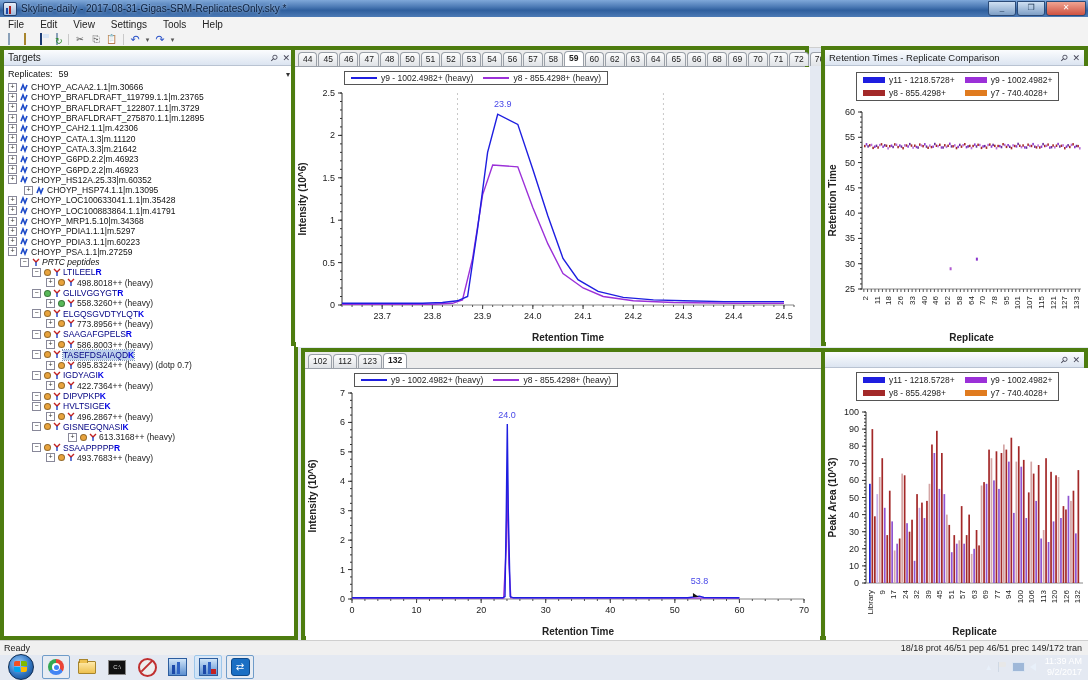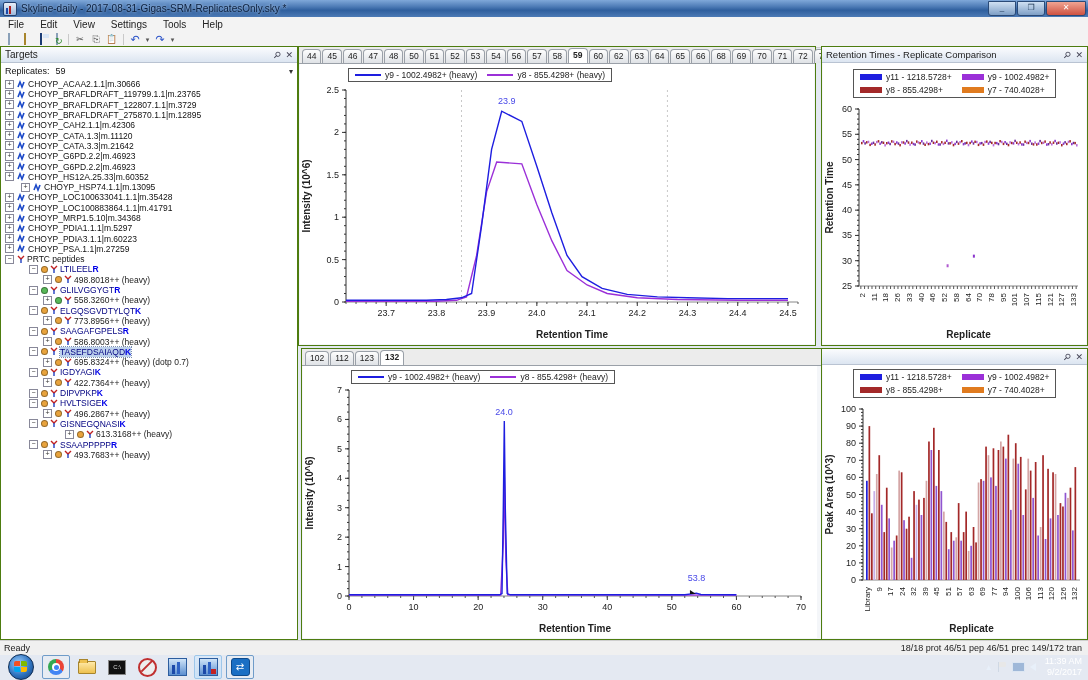--- a/index.html
+++ b/index.html
@@ -34,21 +34,21 @@
   .ic-save:before{content:"";position:absolute;left:2px;top:0;width:6px;height:4px;background:#d8e6f6;}
   .ic-share{width:9px;height:11px;background:#fff;border:1px solid #8aa0b8;position:relative;margin:0 2px;}
   .ic-share:after{content:"↻";position:absolute;left:-2px;top:1px;color:#2d8a2d;font-size:9px;}
   .glyph{color:#444;}
   .undo{color:#2a52c8;font-size:11px;}
   .drop{color:#555;font-size:7px;width:7px;}
   
   .statusbar{position:absolute;left:0;top:640px;width:100%;height:14px;background:#f0f0f0;
     border-top:1px solid #cfcfcf;font-size:9px;color:#222;display:flex;align-items:center;}
   .status-right{margin-left:auto;margin-right:6px;}
-  .panel{position:absolute;background:#f4f6f9;border:1px solid #4d7c0f;box-sizing:border-box;}
+  .panel{position:absolute;background:#f4f6f9;border:4px solid #4d7c0f;box-sizing:border-box;}
   .phead{height:15px;background:linear-gradient(180deg,#fbfcfe,#dce5f1);border-bottom:1px solid #b9c3d2;
     display:flex;align-items:center;font-size:10px;color:#222;padding:0 4px;}
   .phead .ptools{margin-left:auto;display:flex;gap:5px;color:#445;font-size:9px;}
   .pin{display:inline-block;transform:rotate(45deg);font-size:9px;}
   
   .repl-row{height:16px;display:flex;align-items:center;background:#fff;border-bottom:1px solid #e4e4e4;
     font-size:9px;padding:0 4px;}
   .repl-val{margin-left:6px;}
   .repl-dd{margin-left:auto;color:#333;font-size:8px;}
   .tree{position:absolute;left:0;top:32px;right:0;bottom:0;background:#fff;overflow:hidden;}
@@ -274,21 +274,21 @@
           </svg>
           <span style="margin-left: 2px;">CHOYP_PDIA3.1.1|m.60223</span>
         </div>
         <div class="trow" style="padding-left: 4px;">
           <span class="expander">+</span>
           <svg width="9" height="9">
             <path d="M1 7 L3 2 L5 7 L7 2" stroke="#1c49c8" fill="none" stroke-width="1.6"></path>
           </svg>
           <span style="margin-left: 2px;">CHOYP_PSA.1.1|m.27259</span>
         </div>
-        <div class="trow" style="padding-left: 4px;">
+        <div class="trow" style="padding-left: 16px; font-style: italic;">
           <span class="expander">−</span>
           <svg width="8" height="9">
             <path d="M1 1 L4 4 L7 1" stroke="#c02020" fill="none" stroke-width="1.4"></path>
             <path d="M4 4 L4 8" stroke="#2040c0" stroke-width="1.4"></path>
           </svg>
           <span style="margin-left: 2px;">PRTC peptides</span>
         </div>
         <div class="trow" style="padding-left: 28px;">
           <span class="expander">−</span>
           <span class="dot orange"></span>
@@ -456,21 +456,21 @@
           <span class="dot orange"></span>
           <svg width="8" height="9">
             <path d="M1 1 L4 4 L7 1" stroke="#c02020" fill="none" stroke-width="1.4"></path>
             <path d="M4 4 L4 8" stroke="#2040c0" stroke-width="1.4"></path>
           </svg>
           <span class="prec-label" style="margin-left: 2px;">493.7683++ (heavy)</span>
         </div>
       </div>
   </div>
 
-  <div class="panel" style="left:298px;top:46px;width:518px;height:300px;">
+  <div class="panel" style="left:291px;top:46px;width:518px;height:300px;">
     <div class="tabstrip" id="tabsTop">
         <span class="tab">44</span>
         <span class="tab">45</span>
         <span class="tab">46</span>
         <span class="tab">47</span>
         <span class="tab">48</span>
         <span class="tab">50</span>
         <span class="tab">51</span>
         <span class="tab">52</span>
         <span class="tab">53</span>

